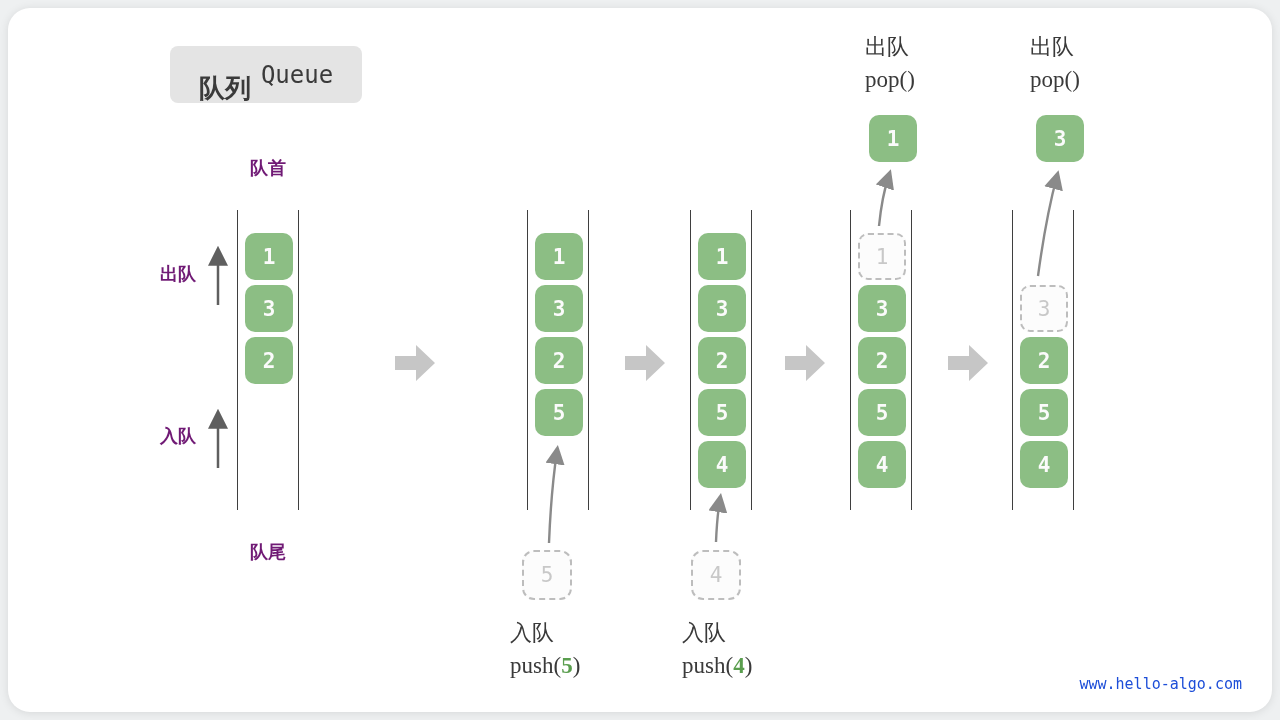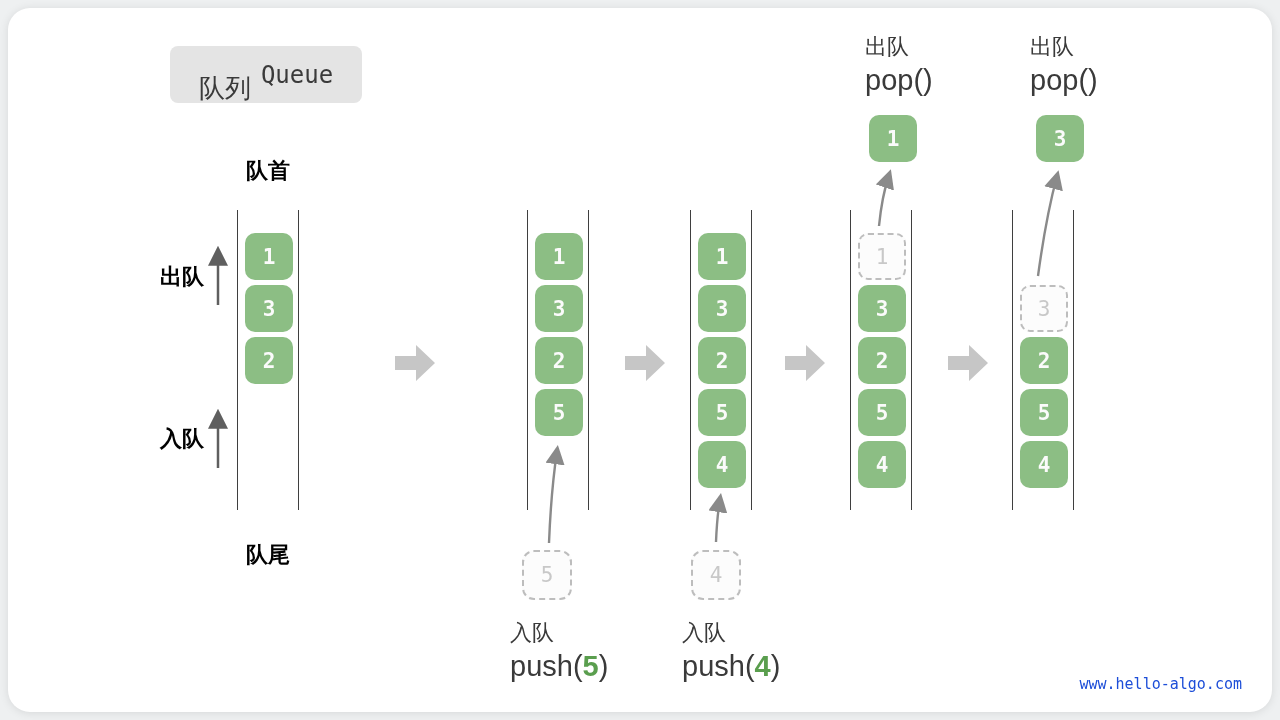--- a/index.html
+++ b/index.html
@@ -12,23 +12,23 @@
   .card{
     position:absolute;left:8px;top:8px;right:8px;bottom:8px;
     background:#ffffff;border-radius:22px;
     box-shadow:0 1px 10px rgba(0,0,0,0.10);
   }
   .title-box{
     position:absolute;left:170px;top:46px;width:192px;height:57px;
     background:#e4e4e4;border-radius:8px;
     display:flex;align-items:center;justify-content:center;gap:10px;
   }
-  .title-zh{font-size:26px;font-weight:normal;color:#3a3a3a;margin-top:28px;}
+  .title-zh{font-size:26px;font-weight:bold;color:#3a3a3a;margin-top:28px;}
   .title-en{font-family:"DejaVu Sans Mono","Liberation Mono",monospace;font-size:24px;color:#3a3a3a;}
-  .lbl{position:absolute;font-size:22px;font-weight:bold;color:#000000;white-space:nowrap;}
+  .lbl{position:absolute;font-size:18px;font-weight:bold;color:#701a75;white-space:nowrap;}
   .queue{
     position:absolute;top:210px;width:62px;height:300px;box-sizing:border-box;
     border-left:1.5px solid #3f3f3f;border-right:1.5px solid #3f3f3f;
   }
   .cell{
     position:absolute;left:7px;width:48px;height:47px;border-radius:10px;
     background:#8cbe84;color:#fbfbfb;
     display:flex;align-items:center;justify-content:center;
     font-family:"DejaVu Sans Mono","Liberation Mono",monospace;
     font-size:21px;font-weight:bold;
@@ -46,22 +46,22 @@
   }
   .incoming{
     position:absolute;width:50px;height:50px;border-radius:12px;
     background:#fcfcfc;border:2px dashed #bdbdbd;box-sizing:border-box;
     color:#c8c8c8;display:flex;align-items:center;justify-content:center;
     font-family:"DejaVu Sans Mono","Liberation Mono",monospace;font-size:21px;
   }
   .op-label{position:absolute;white-space:nowrap;}
   .op-zh{font-size:22px;color:#3a3a3a;line-height:33px;}
   .op-call{
-    font-family:Liberation Sans, sans-serif;
-    font-size:29px;color:#3a3a3a;line-height:34px;
+    font-family:Liberation Serif, serif;
+    font-size:23px;color:#3a3a3a;line-height:34px;
   }
   .op-call .arg{color:#5a9e4e;font-weight:bold;}
   .overlay{position:absolute;left:0;top:0;width:1280px;height:720px;pointer-events:none;}
   .watermark{
     position:absolute;right:38px;top:675px;
     font-family:"DejaVu Sans Mono","Liberation Mono",monospace;
     font-size:15px;color:#1d4ed8;
   }
 </style>
 </head>

